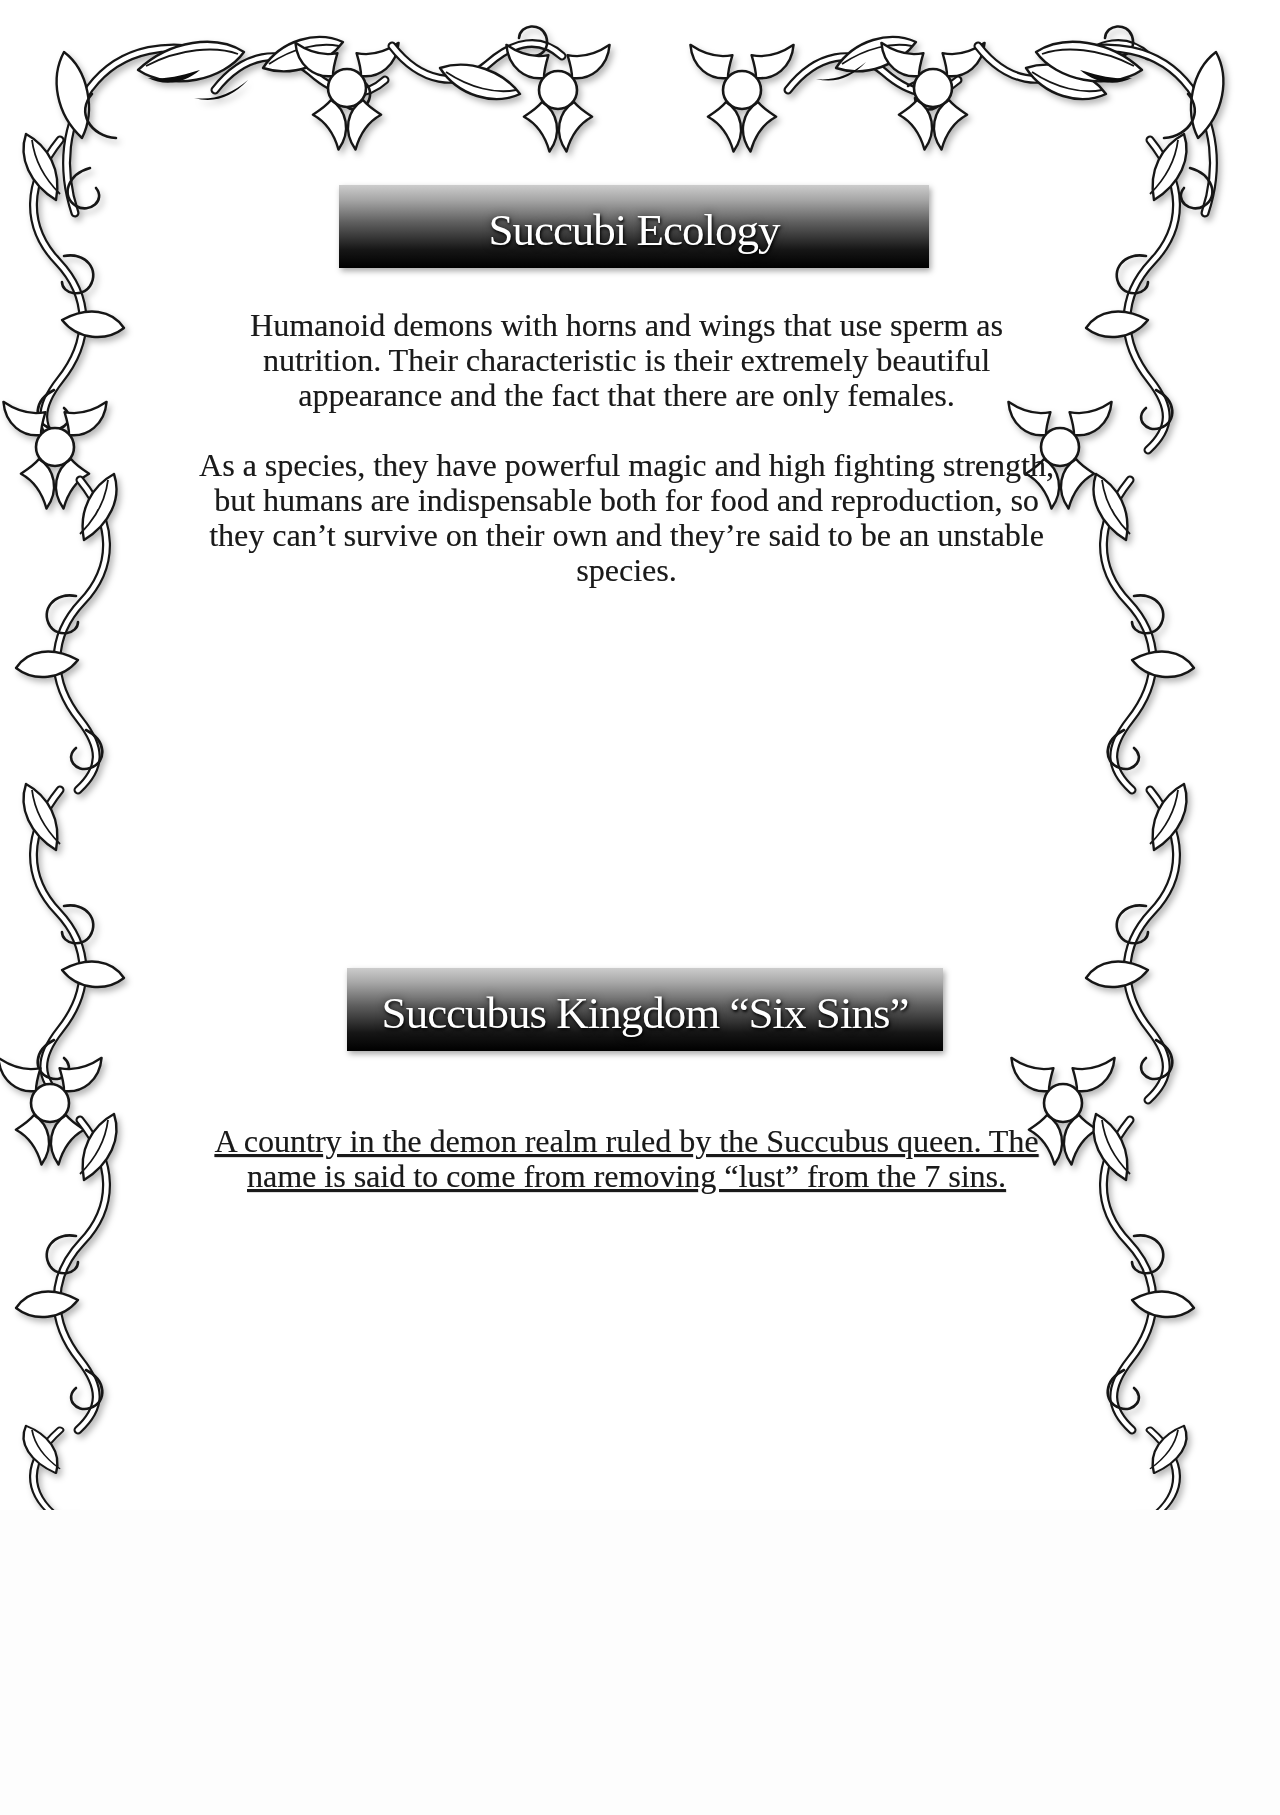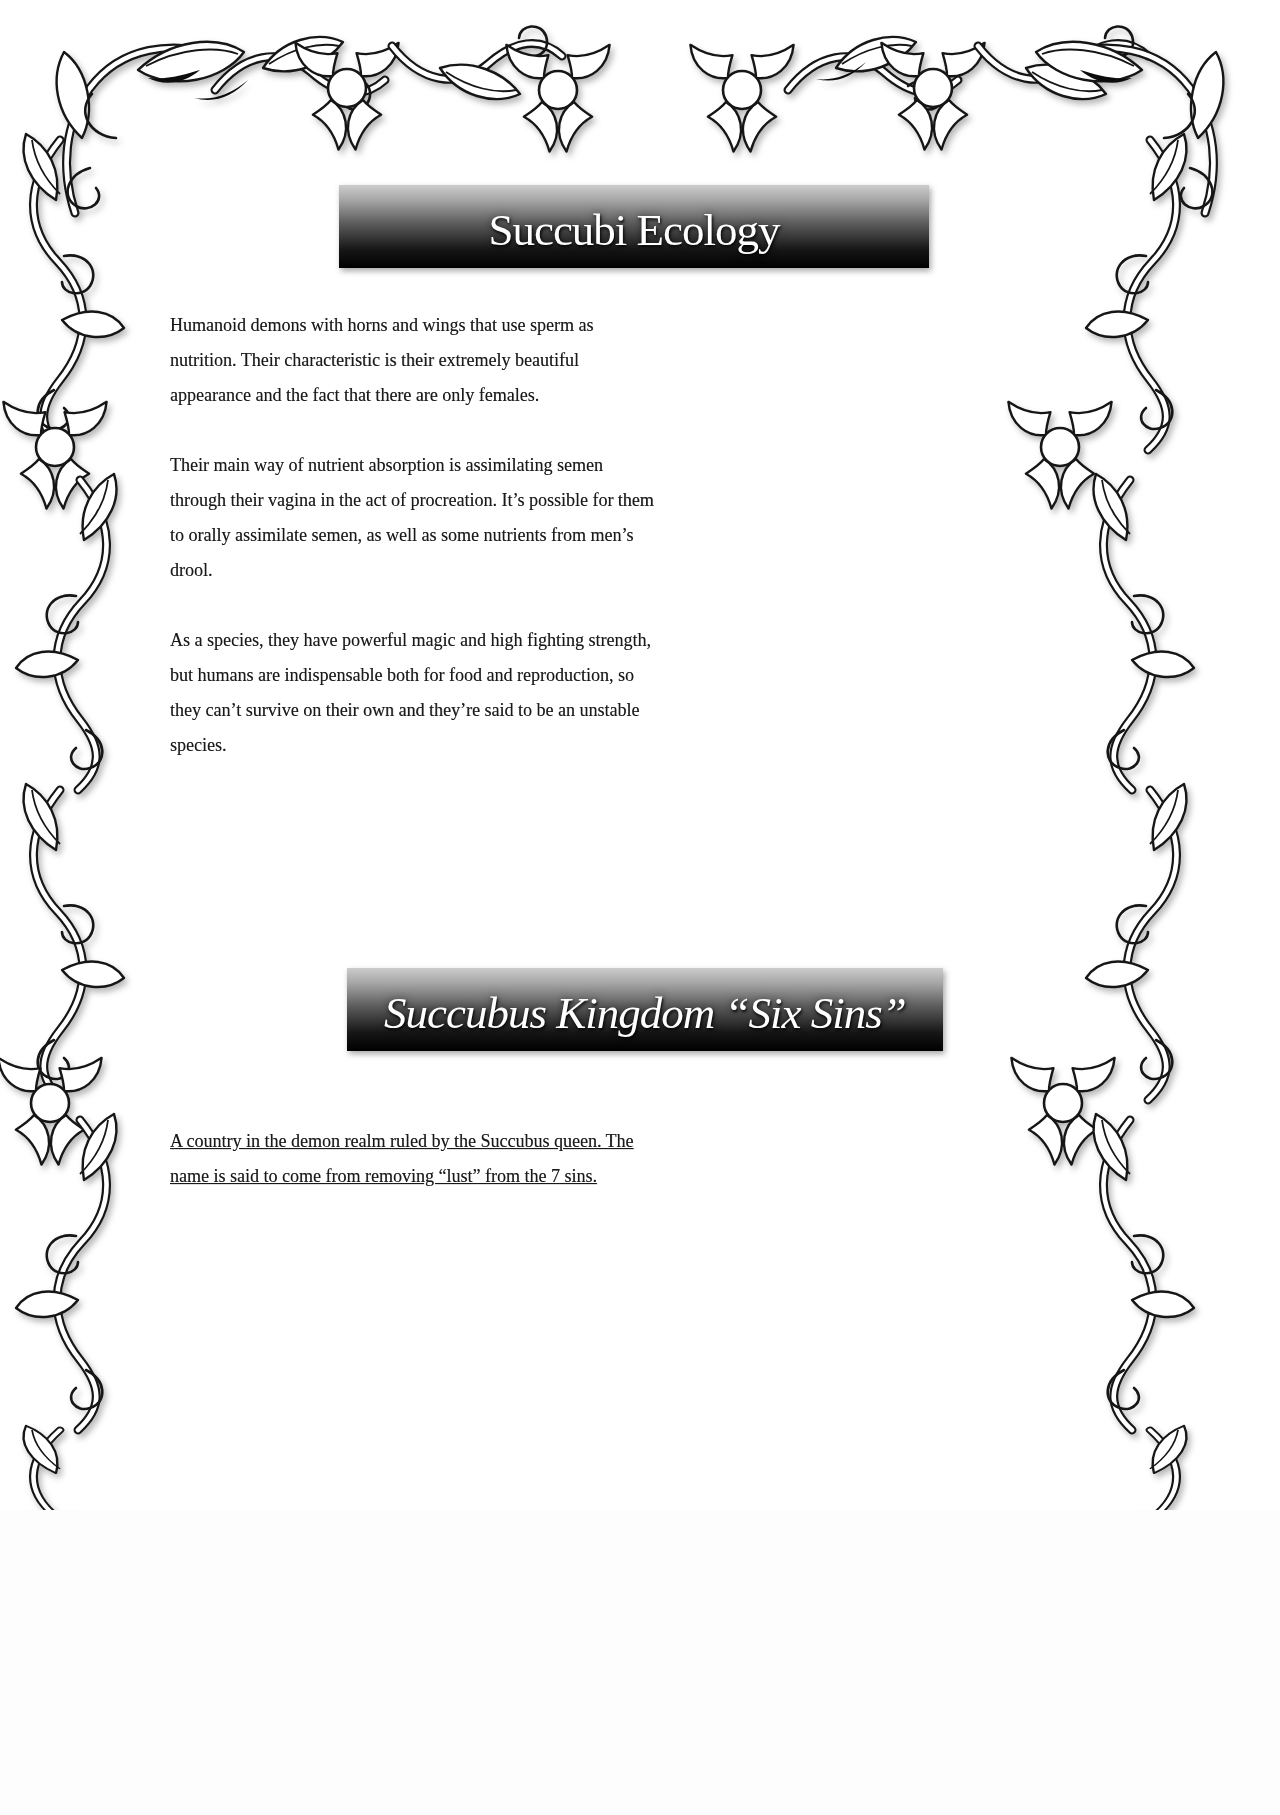--- a/index.html
+++ b/index.html
@@ -28,37 +28,38 @@
     position:absolute;height:83px;
     display:flex;align-items:center;justify-content:center;
     background:linear-gradient(180deg,
       var(--banner-gradient-top,#cccccc) 0%,
       #a6a6a6 18%, #5f5f5f 45%,
       #161616 78%,
       var(--banner-gradient-bottom,#000000) 100%);
     box-shadow:2px 3px 6px rgba(0,0,0,0.35);
   }
   .banner-1{left:339px;top:185px;width:590px;}
-  .banner-2{left:347px;top:968px;width:596px;font-style:italic;}
+  .banner-2{left:347px;top:968px;width:596px;}
   .banner .banner-title{
     color:var(--banner-text,#ffffff);
     font-size:45px;letter-spacing:-1px;
     padding-top:6px;
     text-shadow:1px 2px 3px rgba(0,0,0,0.9), 0 0 9px rgba(0,0,0,0.55);
     white-space:nowrap;
   }
   
   .content{position:absolute;width:900px;color:var(--ink,#1a1a1a);}
   .content-1{left:170px;top:308px;}
   .content-2{left:170px;top:1124px;text-decoration:underline;}
   .content p{
-    margin:0 0 35px 0;
-    font-size:18px;line-height:35px;
+    margin:0 0 35px 13px;
+    font-size:32px;line-height:35px;
     white-space:pre-line;
     text-shadow:0.3px 0.3px 0.5px rgba(0,0,0,0.45);
+    text-align:center;
   }
 </style>
 </head>
 <body>
 
 <div class="page">
 
   <svg class="border-art" viewBox="0 0 1280 1815" xmlns="http://www.w3.org/2000/svg">
     <defs>
       <path id="hornP" class="horn" d="M0,0 C-18,-4 -30,-22 -24,-44 C-14,-30 -2,-22 12,-20 C6,-12 2,-6 0,0 Z"></path>
@@ -143,24 +144,20 @@
   </svg>
 
   <div class="banner banner-1">
     <span class="banner-title">Succubi Ecology</span>
   </div>
 
   <div class="content content-1">
     <p>Humanoid demons with horns and wings that use sperm as
 nutrition. Their characteristic is their extremely beautiful
 appearance and the fact that there are only females.</p>
-    <p>Their main way of nutrient absorption is assimilating semen
-through their vagina in the act of procreation. It’s possible for them
-to orally assimilate semen, as well as some nutrients from men’s
-drool.</p>
     <p>As a species, they have powerful magic and high fighting strength,
 but humans are indispensable both for food and reproduction, so
 they can’t survive on their own and they’re said to be an unstable
 species.</p>
   </div>
 
   <div class="banner banner-2">
     <span class="banner-title">Succubus Kingdom “Six Sins”</span>
   </div>
 

